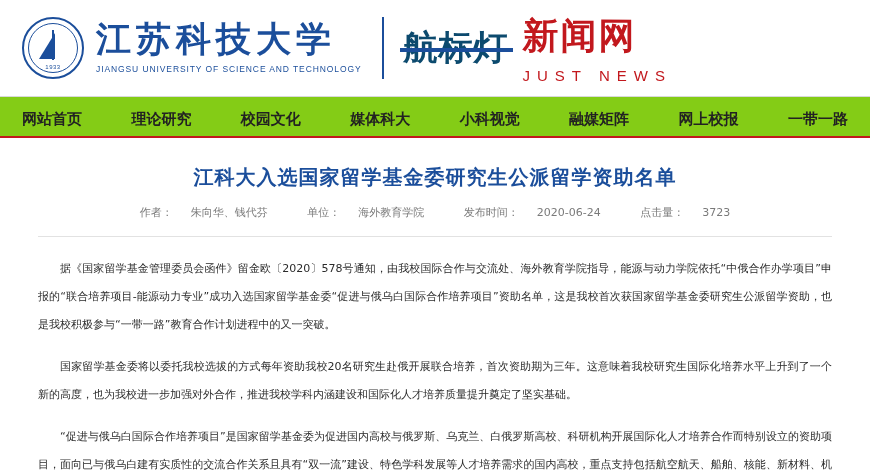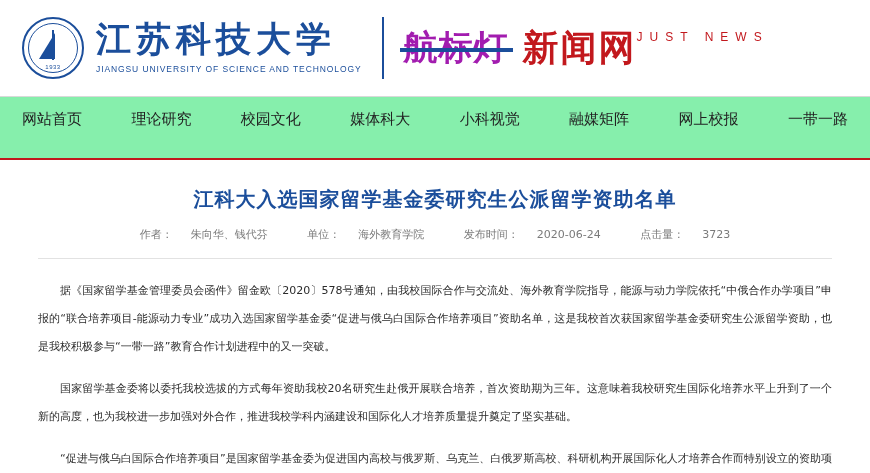--- a/index.html
+++ b/index.html
@@ -108,21 +108,21 @@
 
   .brand-block {
     display: flex;
     align-items: center;
     gap: 14px;
   }
   .brand-hb {
     font-family: "DejaVu Sans", sans-serif;
     font-size: 34px;
     font-weight: bold;
-    color: #a21caf;
+    color: #0c4a6e;
     letter-spacing: 1px;
     position: relative;
     white-space: nowrap;
   }
   .brand-hb .strike {
     position: absolute;
     left: -4px;
     right: -4px;
     top: 50%;
     height: 4px;
@@ -131,33 +131,34 @@
   .brand-news {
     font-family: "DejaVu Sans", sans-serif;
     font-size: 36px;
     font-weight: bold;
     color: #c2181d;
     letter-spacing: 2px;
     white-space: nowrap;
   }
   .brand-just {
     margin-top: 6px;
-    font-size: 12px;
+    font-size: 15px;
     color: #c2181d;
     letter-spacing: 7px;
     text-align: center;
   }
-  .brand-col { display: flex; }
+  .brand-col { display: flex; flex-direction: column; }
 
   
   .nav-wrap {
     border-top: 1px solid #d9d9d9;
     border-bottom: 2px solid #c2181d;
-    height: 64px;
-    background: #86efac;
+    height: 42px;
+    background: #84cc16;
+    font-weight: bold;
   }
   .nav {
     height: 44px;
     display: flex;
     align-items: center;
     justify-content: space-between;
     padding: 0 12px;
   }
   .nav-item {
     font-family: "DejaVu Sans", sans-serif;

